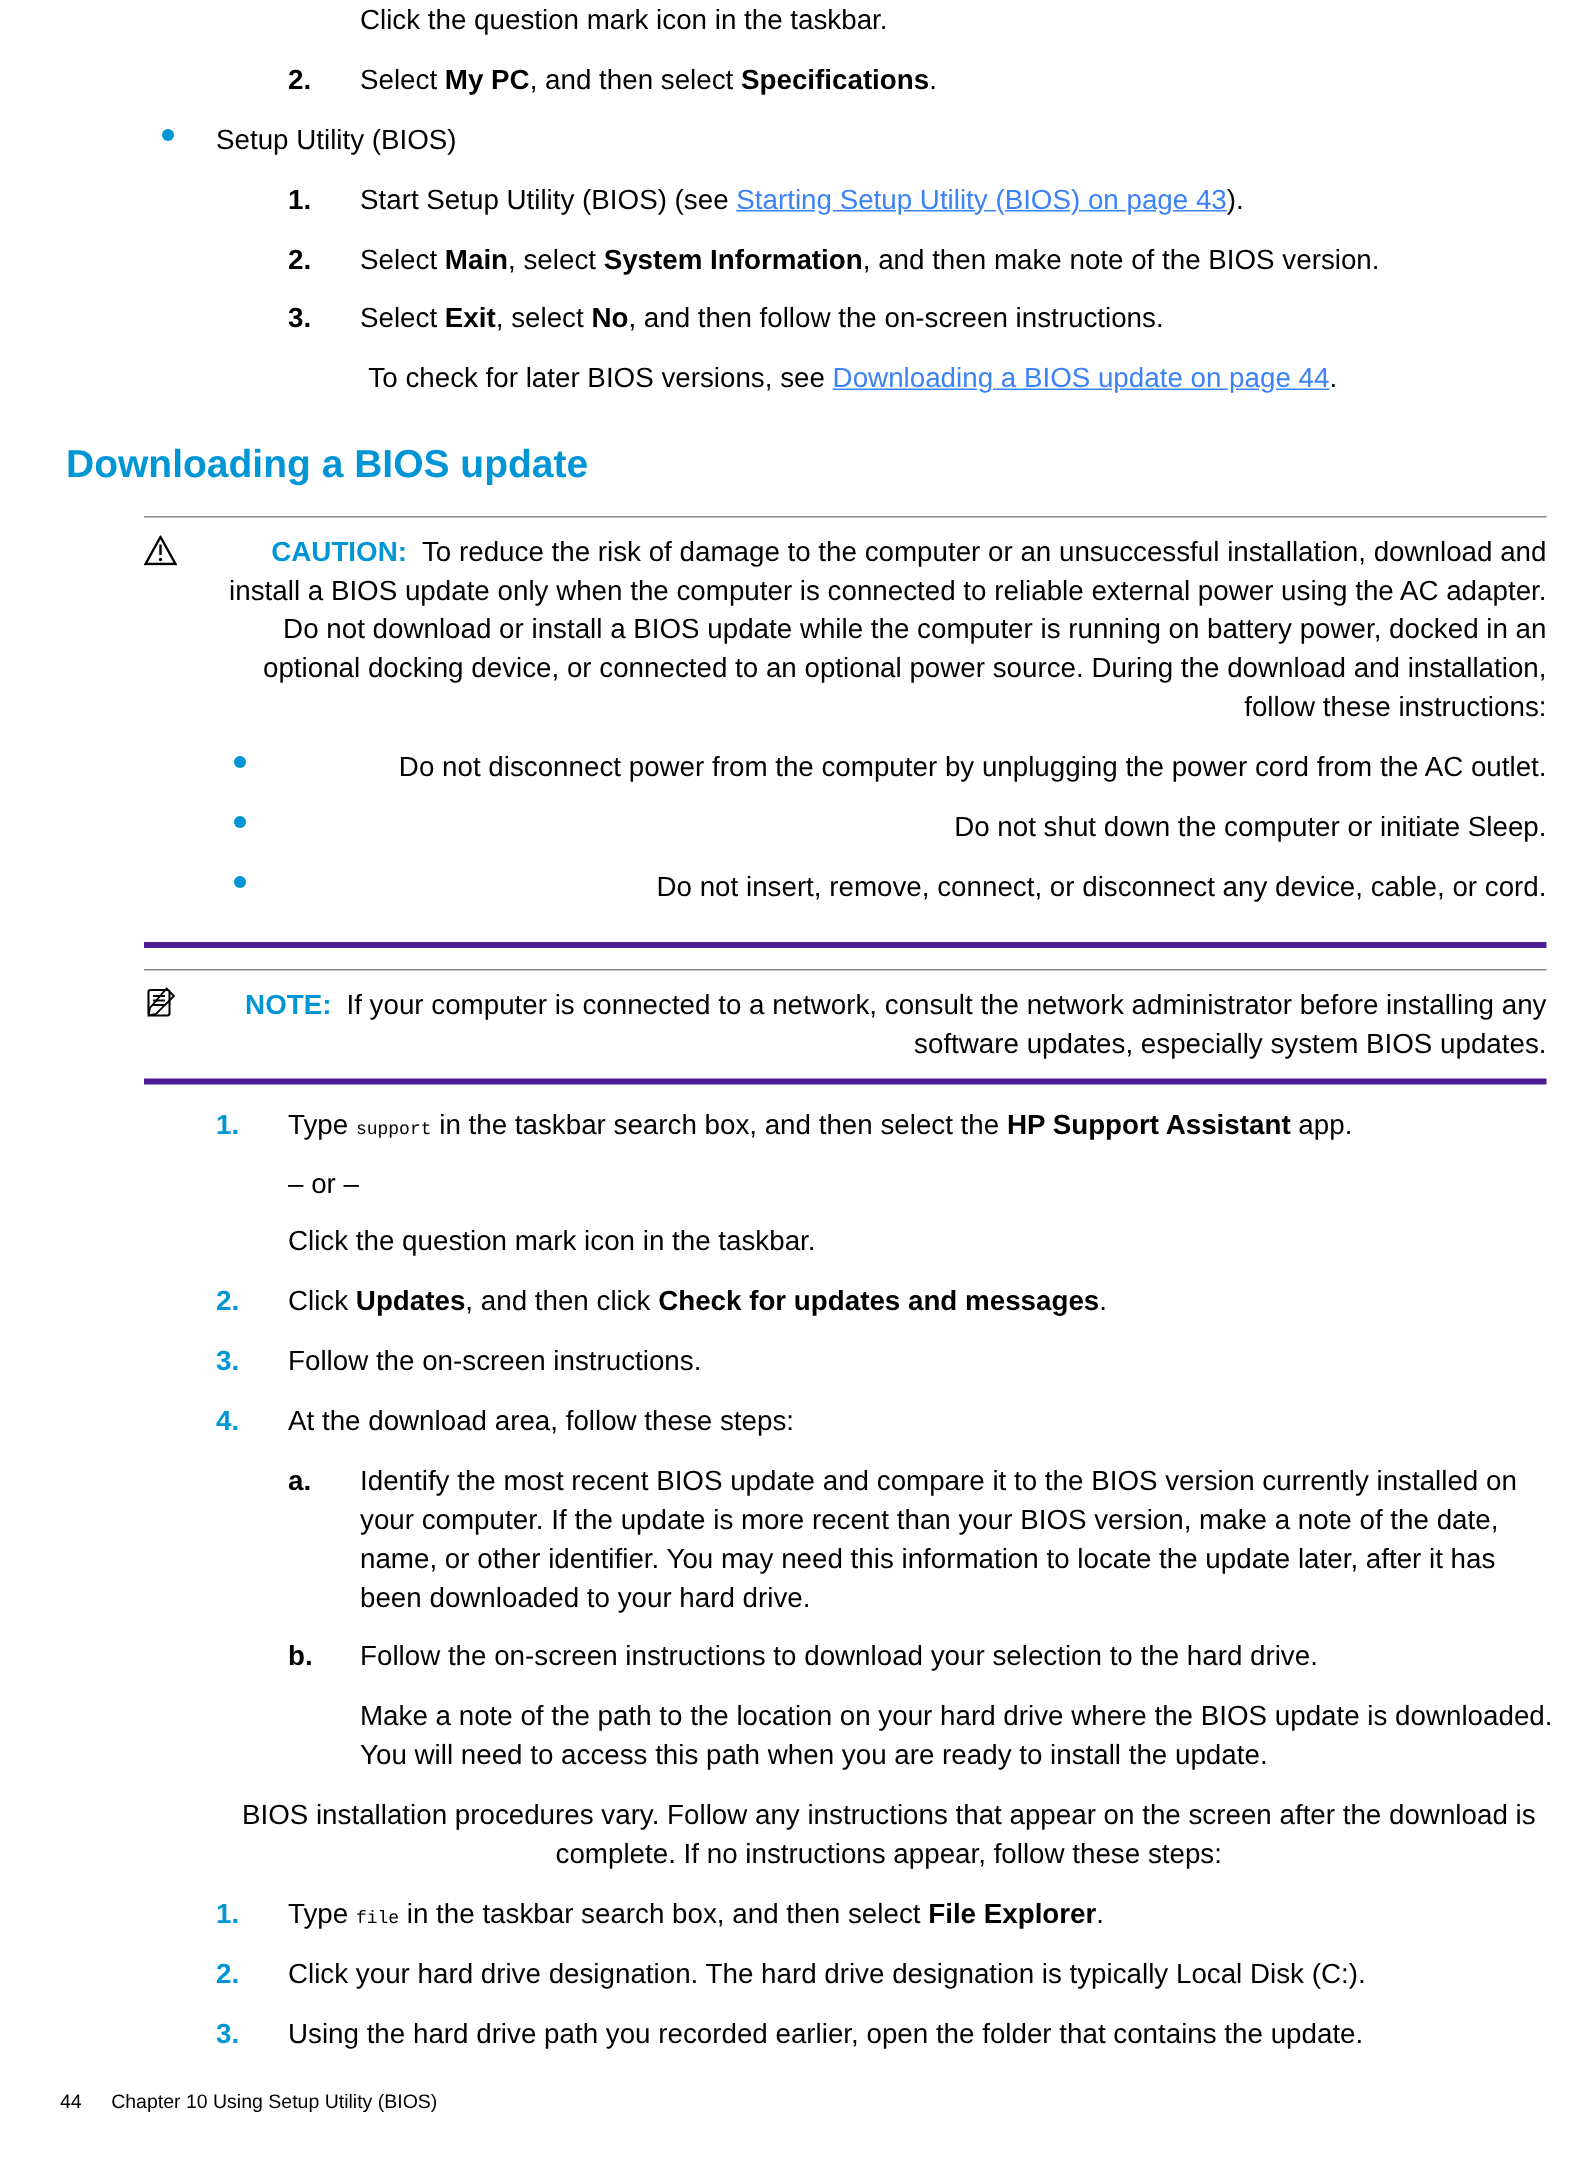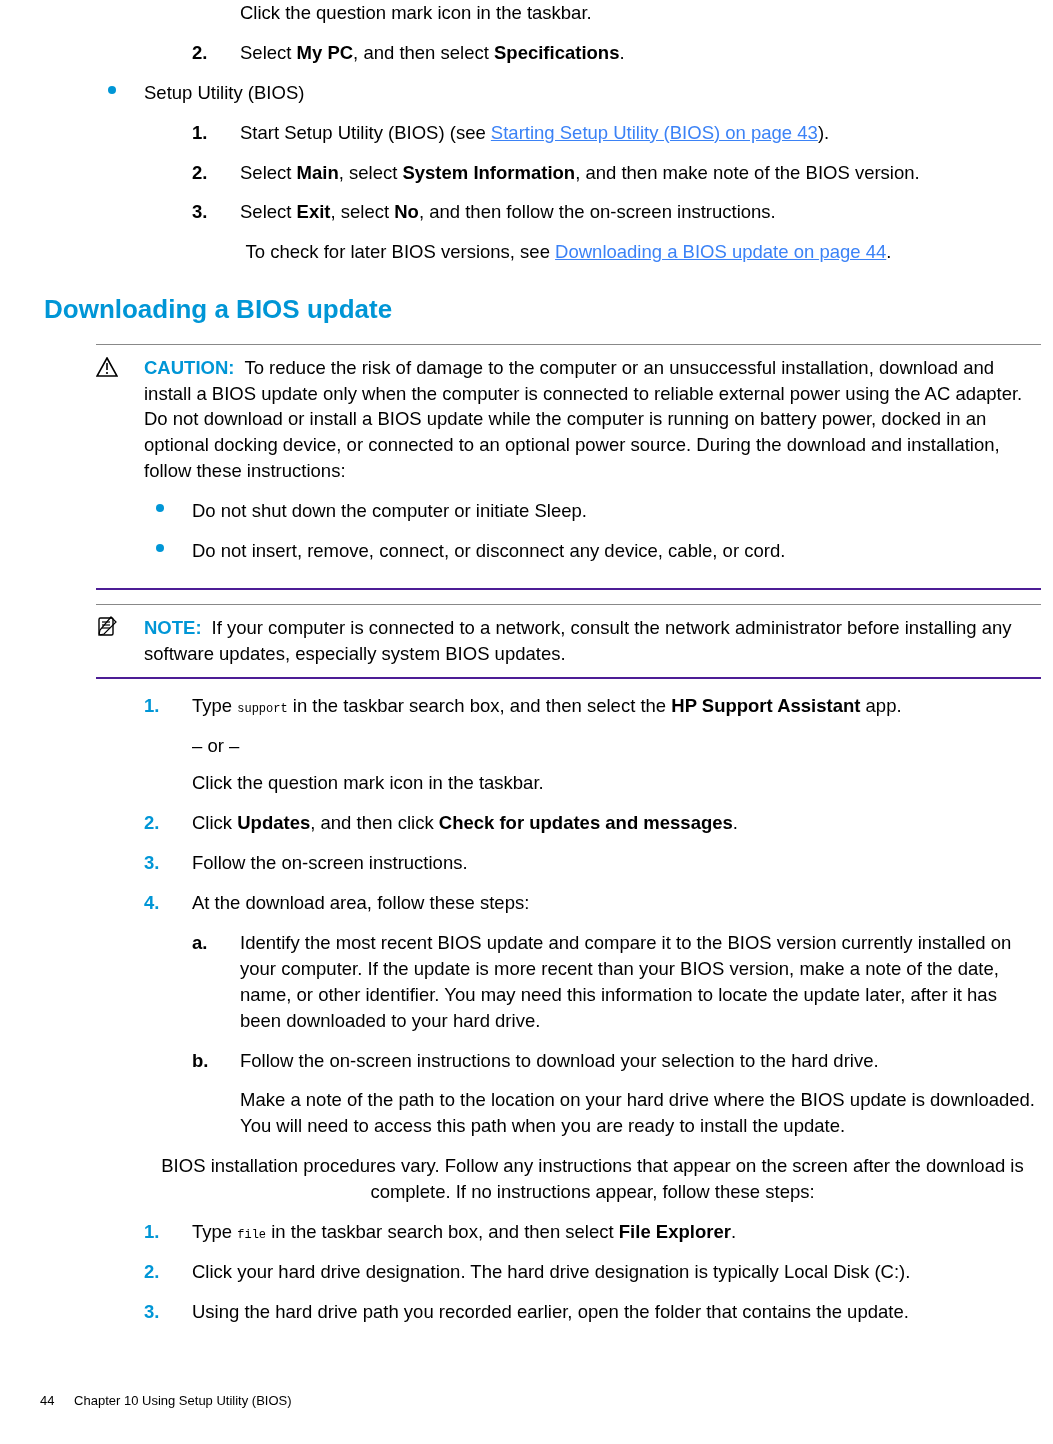--- a/index.html
+++ b/index.html
@@ -59,29 +59,30 @@
     .body-para.indent { padding-left: 104px; }
     .link { color: #3b82f6; text-decoration: underline; }
     h2.section-heading {
       color: #0096d6;
       font-weight: 700;
       font-size: 26px;
       margin: 26px 0 16px 0;
       padding-left: 4px;
     }
     .callout {
-      margin: 14px 0;
+      margin: 14px 10px;
       padding-left: 104px;
       position: relative;
       border-top: 1px solid #888;
-      border-bottom: 2px solid #4c1d95;
+      border-bottom: 4px solid #4c1d95;
       padding-top: 10px;
       padding-bottom: 10px;
       margin-left: 56px;
       padding-left: 48px;
+      text-align: right;
     }
     .callout .co-icon {
       position: absolute;
       left: 0;
       top: 10px;
       font-size: 22px;
     }
     .caution-icon { color: #000; }
     .callout .co-label {
       font-weight: 700;
@@ -159,20 +160,21 @@
   <div class="callout">
     <span class="co-icon caution-icon">
       <svg width="22" height="20" viewBox="0 0 22 20">
           <path d="M11 1 L21 19 L1 19 Z" fill="none" stroke="#000" stroke-width="1.6"></path>
           <line x1="11" y1="6" x2="11" y2="13" stroke="#000" stroke-width="1.6"></line>
           <circle cx="11" cy="16" r="1.1" fill="#000"></circle>
         </svg>
     </span>
     <span class="co-label">CAUTION:</span><span>To reduce the risk of damage to the computer or an unsuccessful installation, download and install a BIOS update only when the computer is connected to reliable external power using the AC adapter. Do not download or install a BIOS update while the computer is running on battery power, docked in an optional docking device, or connected to an optional power source. During the download and installation, follow these instructions:</span>
     <ul class="dot-list">
+      <li><span class="bullet"></span><span>Do not disconnect power from the computer by unplugging the power cord from the AC outlet.</span></li>
       <li><span class="bullet"></span><span>Do not shut down the computer or initiate Sleep.</span></li>
       <li><span class="bullet"></span><span>Do not insert, remove, connect, or disconnect any device, cable, or cord.</span></li>
     </ul>
   </div>
 
   <div class="callout">
     <span class="co-icon">
       <svg width="22" height="22" viewBox="0 0 22 22">
           <rect x="3" y="3" width="14" height="17" rx="1.5" fill="none" stroke="#000" stroke-width="1.4"></rect>
           <line x1="6" y1="7" x2="14" y2="7" stroke="#000" stroke-width="1.2"></line>

